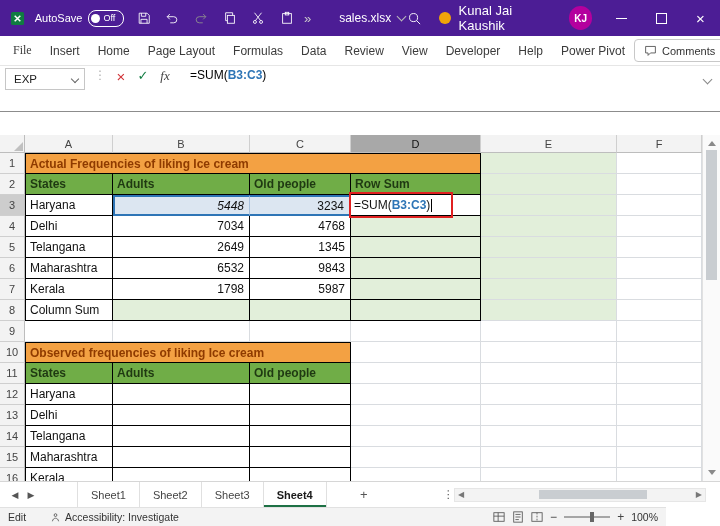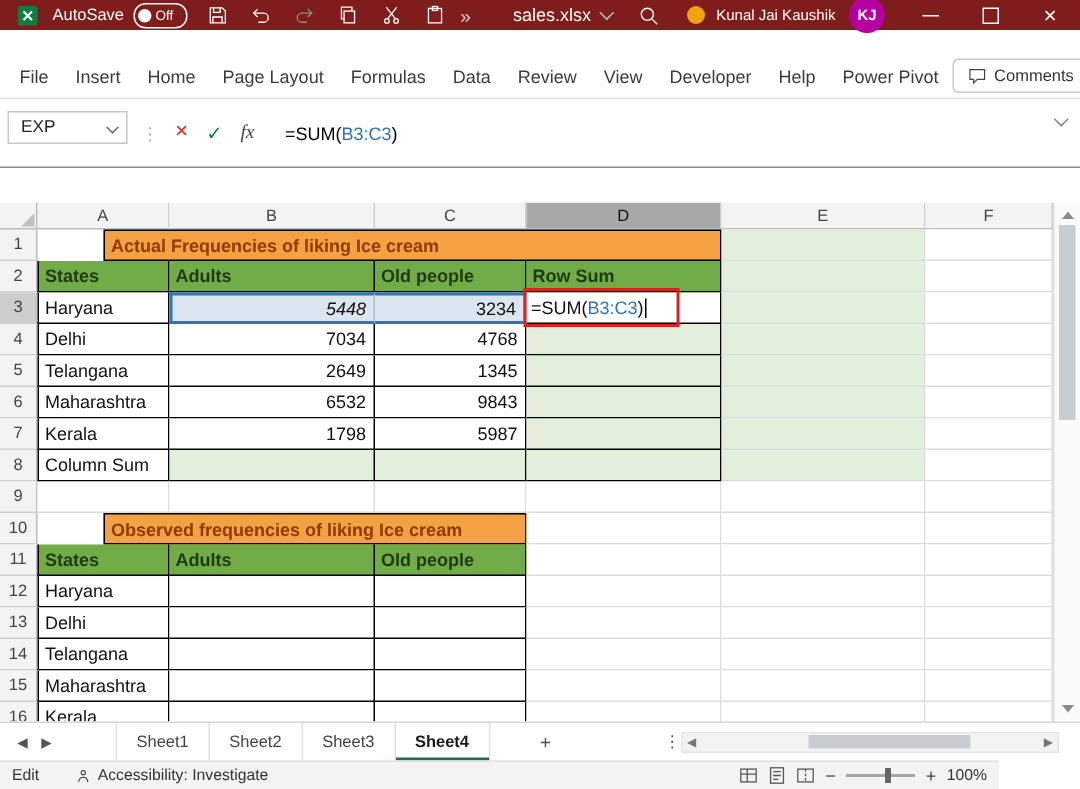--- a/index.html
+++ b/index.html
@@ -1,87 +1,87 @@
 <!DOCTYPE html>
 <html style="--orange: #F3A143; --green-header: #70AD47; --light-green: #E2EFDA; --excel-green: #1E7145; --ref-blue: #2E75B6; --ref-fill: #DCE6F1; --annotation-red: #E02020; --avatar: #B4009E; --badge-orange: #F0A30A;"><head>
 <meta charset="utf-8">
 <style>
   html,body{margin:0;padding:0;width:720px;height:526px;overflow:hidden;
     font-family:"Liberation Sans",sans-serif;background:#fff;}
   .screen{position:relative;width:720px;height:526px;background:#fff;}
 
   
-  .titlebar{position:absolute;top:0;left:0;width:720px;height:20px;background:#7f1d1d;
+  .titlebar{position:absolute;top:0;left:0;width:720px;height:36px;background:#4c1d95;
     display:flex;align-items:center;color:#fff;font-size:11px;}
   .tb-icon{display:inline-flex;align-items:center;justify-content:center;width:18px;height:18px;}
   .app-icon{margin-left:9px;}
   .as-label{margin-left:8px;}
   .toggle{margin-left:6px;display:flex;align-items:center;width:34px;height:15px;
     border:1px solid #fff;border-radius:8px;}
   .knob{width:9px;height:9px;border-radius:50%;background:#fff;margin-left:2px;}
   .toggle-text{font-size:9px;margin-left:3px;color:#fff;}
   .tb-btn{margin-left:11px;}
   .dim svg path, .dim svg circle{stroke:#8f8f8f !important;}
   .overflow-glyph{color:#ccc;font-size:13px;margin-left:8px;}
   .file-group{display:flex;align-items:center;margin-left:28px;gap:7px;font-size:12px;}
   .chev{width:6px;height:6px;border-right:1.4px solid #bbb;border-bottom:1.4px solid #bbb;
     transform:rotate(45deg);display:inline-block;margin-top:-3px;}
   .tb-right{margin-left:auto;display:flex;align-items:center;}
   .badge-dot{width:12px;height:12px;border-radius:50%;background:var(--badge-orange,#F0A30A);margin-left:16px;}
-  .user-name{margin-left:8px;font-size:10px;}
+  .user-name{margin-left:8px;font-size:13px;}
   .avatar{width:24px;height:24px;border-radius:50%;background:var(--avatar,#B4009E);
     display:flex;align-items:center;justify-content:center;font-size:10px;font-weight:bold;margin-left:9px;}
   .win-btn{width:40px;height:36px;display:flex;align-items:center;justify-content:center;}
   .win-btn.first{margin-left:10px;}
   .min-glyph{width:11px;height:1px;background:#fff;}
   .max-glyph{width:9px;height:9px;border:1px solid #fff;}
   .close-glyph{font-size:15px;color:#fff;line-height:1;}
 
   
   .menubar{position:absolute;top:36px;left:0;width:720px;height:30px;background:#fff;
     display:flex;align-items:center;font-size:12px;color:#3b3b3b;border-bottom:1px solid #E6E6E6;box-sizing:border-box;}
   .menu-item{padding:0 9px;white-space:nowrap;}
-  .menu-item:first-child{margin-left:4px;}
+  .menu-item:first-child{margin-left:4px;font-family:Liberation Serif, serif;}
   .mb-right{margin-left:auto;display:flex;align-items:center;gap:8px;margin-right:8px;}
   .btn-comments{display:flex;align-items:center;gap:5px;border:1px solid #C8C8C8;border-radius:4px;
     height:21px;padding:0 9px;font-size:11px;color:#333;background:#fff;}
 
   
   .formulabar{position:absolute;top:66px;left:0;width:720px;height:46px;background:#fff;
     border-bottom:1px solid #8C8C8C;box-sizing:border-box;}
-  .fb-row{display:flex;align-items:flex-end;height:28px;margin-top:2px;}
+  .fb-row{display:flex;align-items:flex-start;height:28px;margin-top:2px;}
   .namebox{width:80px;height:22px;margin-left:5px;border:1px solid #C6C6C6;display:flex;align-items:center;
     padding-left:8px;font-size:11.5px;color:#222;position:relative;box-sizing:border-box;}
   .nb-arrow{position:absolute;right:6px;top:7px;width:5px;height:5px;border-right:1.2px solid #666;
     border-bottom:1.2px solid #666;transform:rotate(45deg);}
   .fb-dots{color:#B0B0B0;font-size:12px;margin-left:9px;}
   .fb-btn{width:22px;text-align:center;font-size:13px;}
   .fb-cancel{color:#D13438;margin-left:4px;font-size:15px;}
   .fb-enter{color:#107C41;}
   .fb-fx{font-style:italic;font-family:"Liberation Serif",serif;color:#444;font-size:13px;}
   .fb-text{margin-left:14px;font-size:12px;color:#000;}
-  .refc{color:var(--ref-blue,#2E75B6);}
+  .refc{color:var(--ref-blue,#2E75B6);font-weight:bold;}
   .fb-expand{position:absolute;right:9px;top:10px;width:6px;height:6px;border-right:1.4px solid #888;
     border-bottom:1.4px solid #888;transform:rotate(45deg);}
 
   
   #grid{position:absolute;left:0;top:135px;width:702px;height:346px;display:grid;
     grid-template-columns:25px 88px 137px 101px 130px 136px 85px;
     grid-template-rows:18px repeat(16,21px);overflow:hidden;background:#fff;}
   .corner{background:#F3F3F3;border-right:1px solid #BDBDBD;border-bottom:1px solid #BDBDBD;position:relative;}
   .corner:after{content:'';position:absolute;right:1px;bottom:1px;
     border-left:9px solid transparent;border-bottom:9px solid #C0C0C0;}
   .colh,.rowh{background:#F3F3F3;font-size:11px;color:#444;display:flex;align-items:center;justify-content:center;}
   .colh{border-right:1px solid #CFCFCF;border-bottom:1px solid #BDBDBD;}
   .rowh{border-right:1px solid #BDBDBD;border-bottom:1px solid #CFCFCF;}
   .colh.sel{background:#A8A8A8;color:#111;}
   .rowh.sel{background:#CDCDCD;}
   .cell{background:#fff;border-right:1px solid #D9DCE0;border-bottom:1px solid #D9DCE0;font-size:12px;
     color:#111;display:flex;align-items:center;padding:0 4px;white-space:nowrap;overflow:hidden;box-sizing:border-box;}
-  .s-title{background:var(--orange,#F3A143);font-weight:bold;color:#8F3B00;margin-left:44px;}
+  .s-title{background:var(--orange,#F3A143);font-weight:bold;color:#8F3B00;}
   .s-th{background:var(--green-header,#70AD47);font-weight:bold;color:#1F3912;}
   .s-tg{background:var(--light-green,#E2EFDA);}
   .s-fill{background:var(--light-green,#E2EFDA);}
   .s-title,.s-th,.s-tc,.s-num,.s-tg,.s-edit{border-right:1px solid #000;border-bottom:1px solid #000;}
   .s-num{justify-content:flex-end;padding-right:5px;}
   .bl{border-left:1px solid #000;}
   .bt{border-top:1px solid #000;}
   .s-refL{background:var(--ref-fill,#DCE6F1);border:2px solid var(--ref-blue,#2E75B6);border-right:1px solid #A9C2DD;font-style:italic;}
   .s-refR{background:var(--ref-fill,#DCE6F1);border:2px solid var(--ref-blue,#2E75B6);border-left:none;}
   .s-edit{padding-left:3px;background:#fff;}

